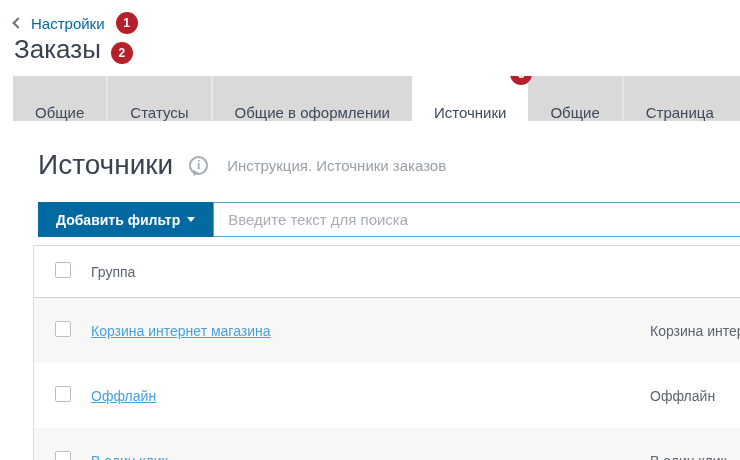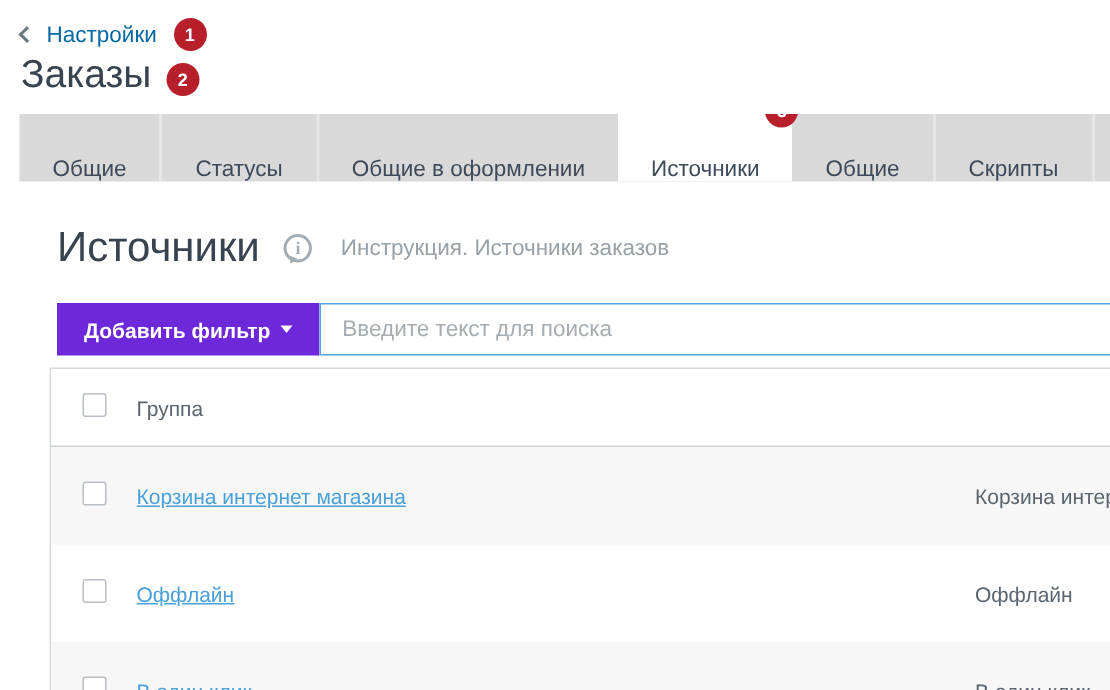--- a/index.html
+++ b/index.html
@@ -37,21 +37,21 @@
   .info-wrap { display:flex; align-items:center; margin-left:16px; cursor:pointer; }
   .info-icon { position:relative; width:19px; height:19px; border:2px solid #a4adb4;
     border-radius:50%; display:inline-flex; align-items:center; justify-content:center;
     color:#a4adb4; font-size:12px; font-weight:700; font-family:"Liberation Serif",serif; }
   .info-icon::after { content:""; position:absolute; left:0px; bottom:-6px;
     border:3px solid transparent; border-top:5px solid #a4adb4; transform:rotate(25deg); }
   .info-text { margin-left:19px; color:#98a1a8; font-size:15px; }
 
   
   .filter-bar { display:flex; margin:20px 0 0 38px; width:712px; height:35px; }
-  .btn-filter { display:inline-flex; align-items:center; background:#6d28d9; color:#fff;
+  .btn-filter { display:inline-flex; align-items:center; background:#0369a1; color:#fff;
     border:none; font-size:14px; font-weight:700; padding:0 18px; cursor:pointer;
     font-family:inherit; }
   .caret { display:inline-block; margin-left:7px; border-left:4px solid transparent;
     border-right:4px solid transparent; border-top:5px solid #fff; }
   .search-input { flex:1; border:1px solid #55a2d6; padding:0 14px; font-size:15px;
     color:#39434f; outline:none; font-family:inherit; }
   .search-input::placeholder { color:#a6adb3; }
 
   
   .table { margin:8px 0 0 33px; width:816px; border-top:1px solid #d5d9dc;
@@ -94,23 +94,20 @@
   </div>
   <div class="tab">
     <span>Общие в оформлении</span>
   </div>
   <div class="tab active">
     <span>Источники</span>
     <span class="badge b3">3</span>
   </div>
   <div class="tab">
     <span>Общие</span>
-  </div>
-  <div class="tab">
-    <span>Скрипты</span>
   </div>
   <div class="tab">
     <span>Страница</span>
   </div>
 </div>
 
 <div class="section-head">
   <h2 class="section-title">Источники</h2>
   <span class="info-wrap">
     <span class="info-icon">i</span>

